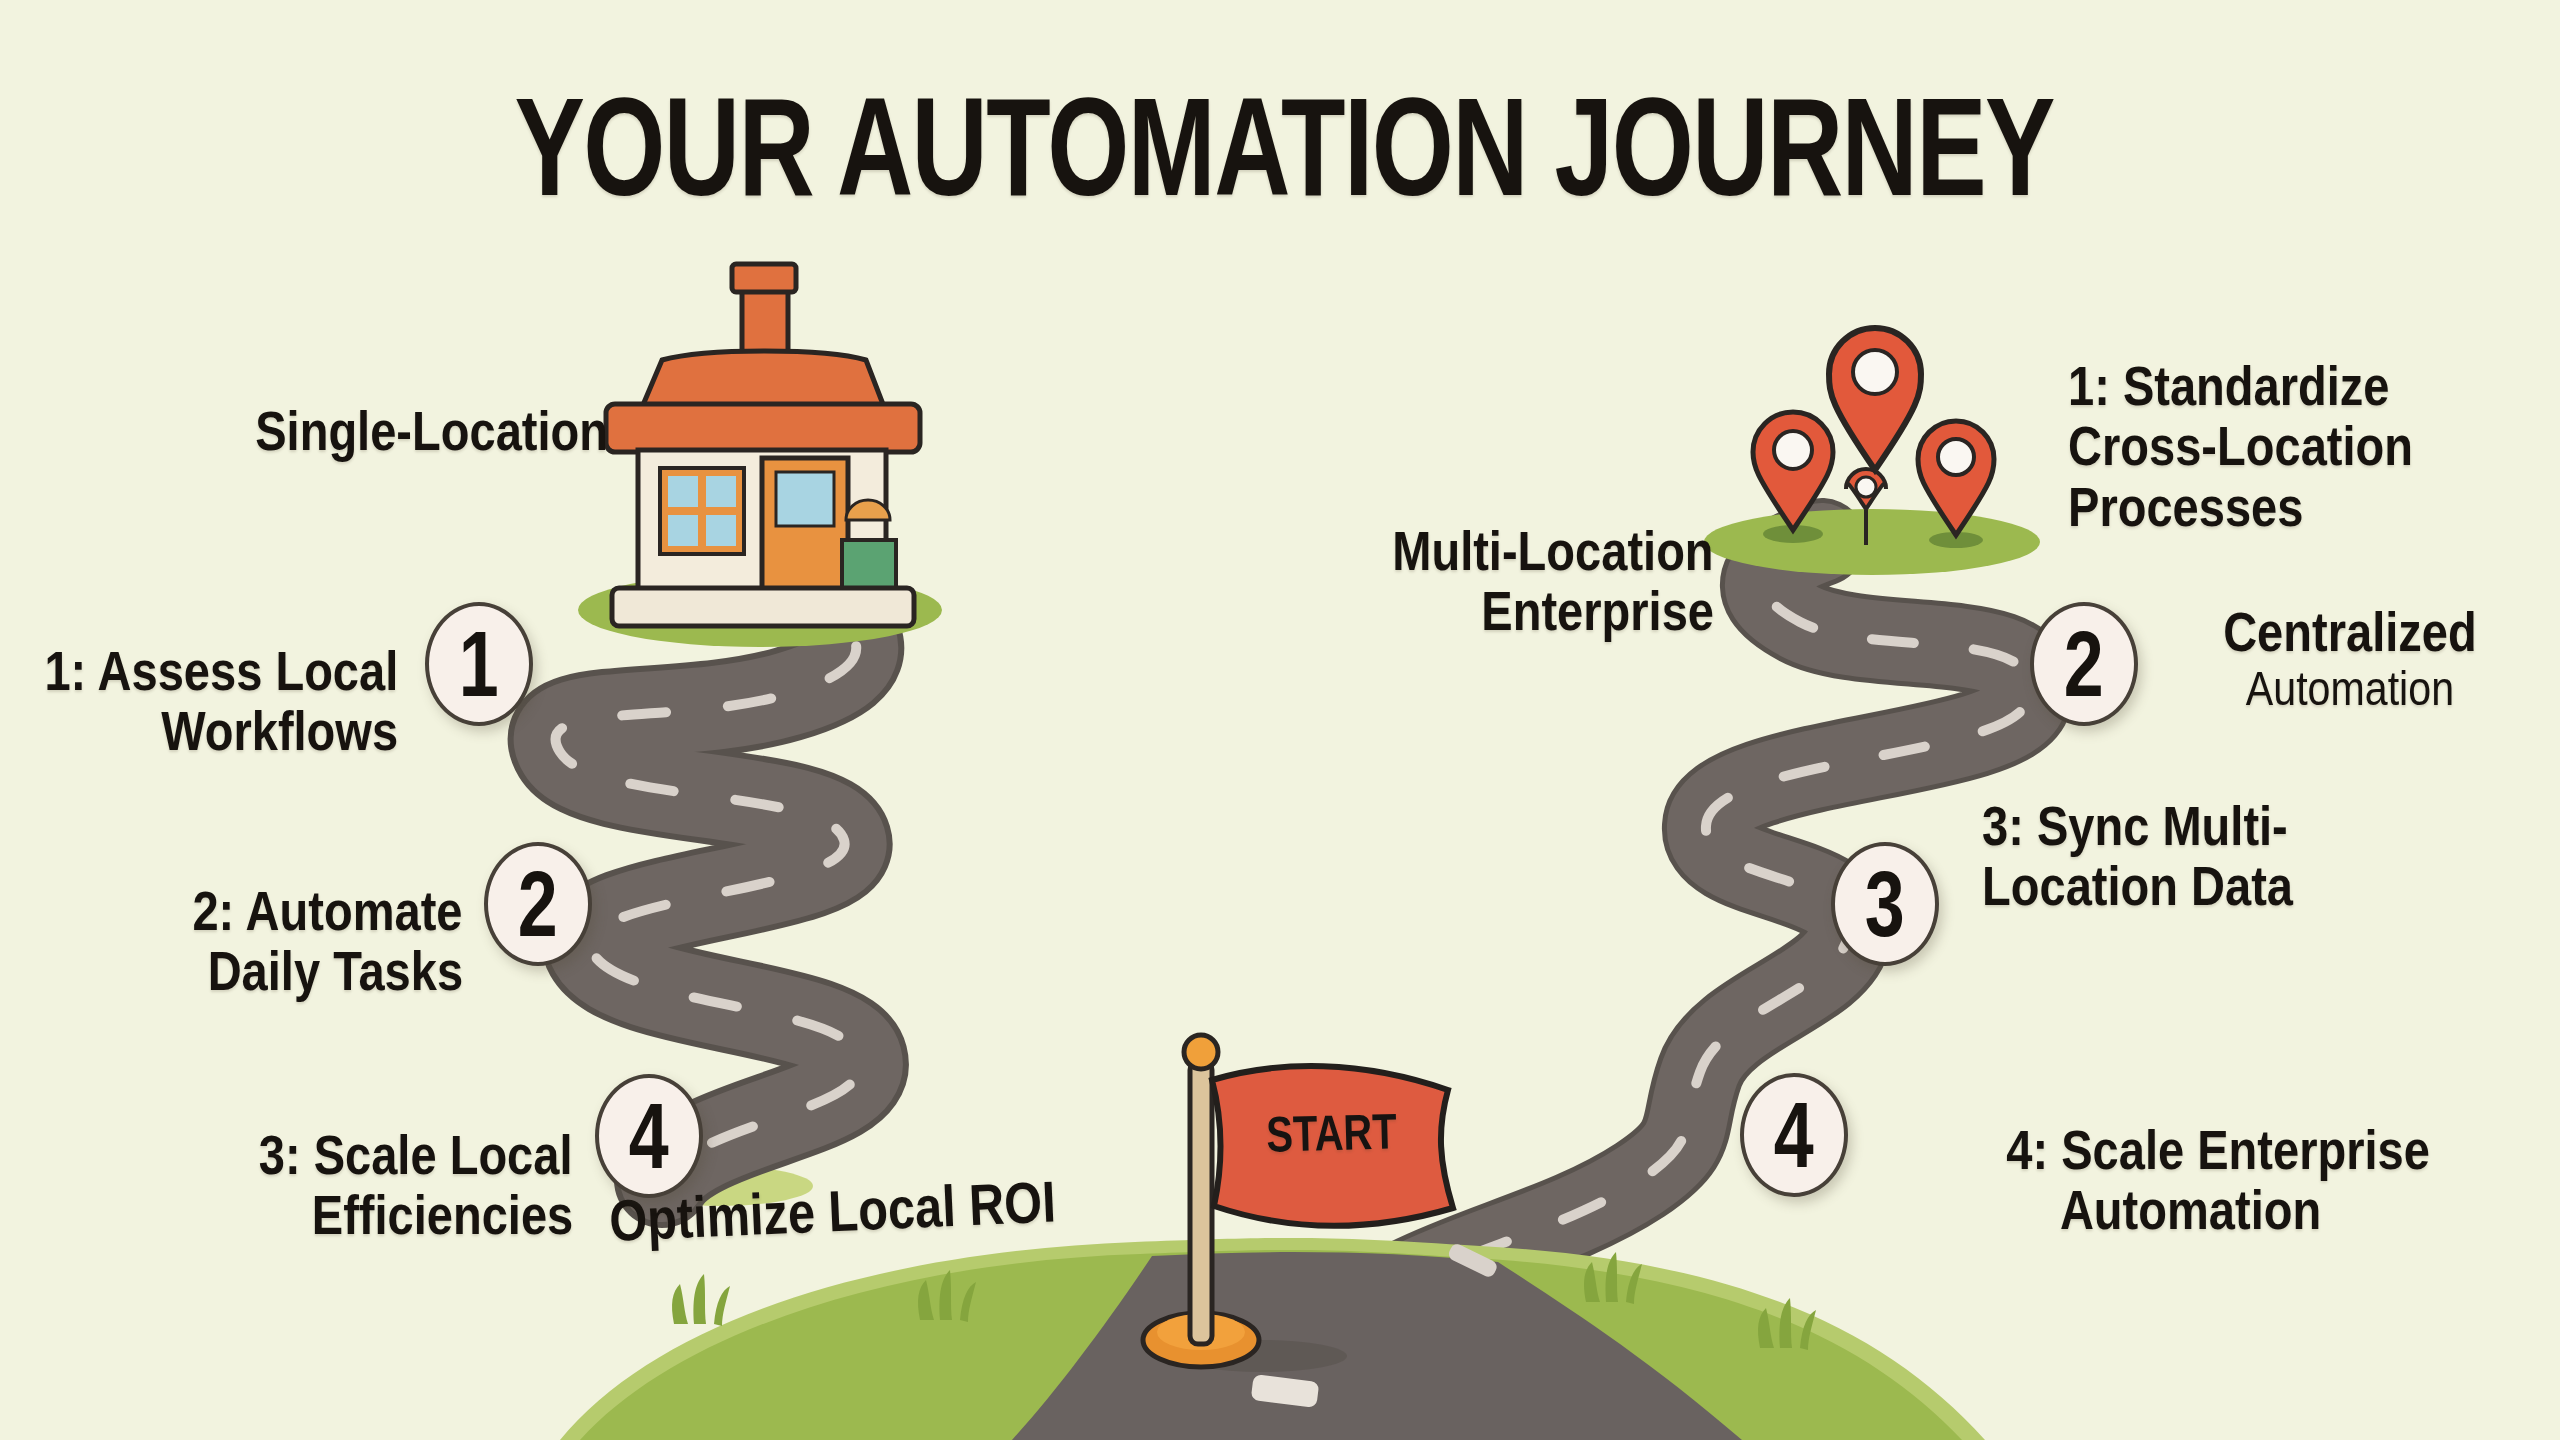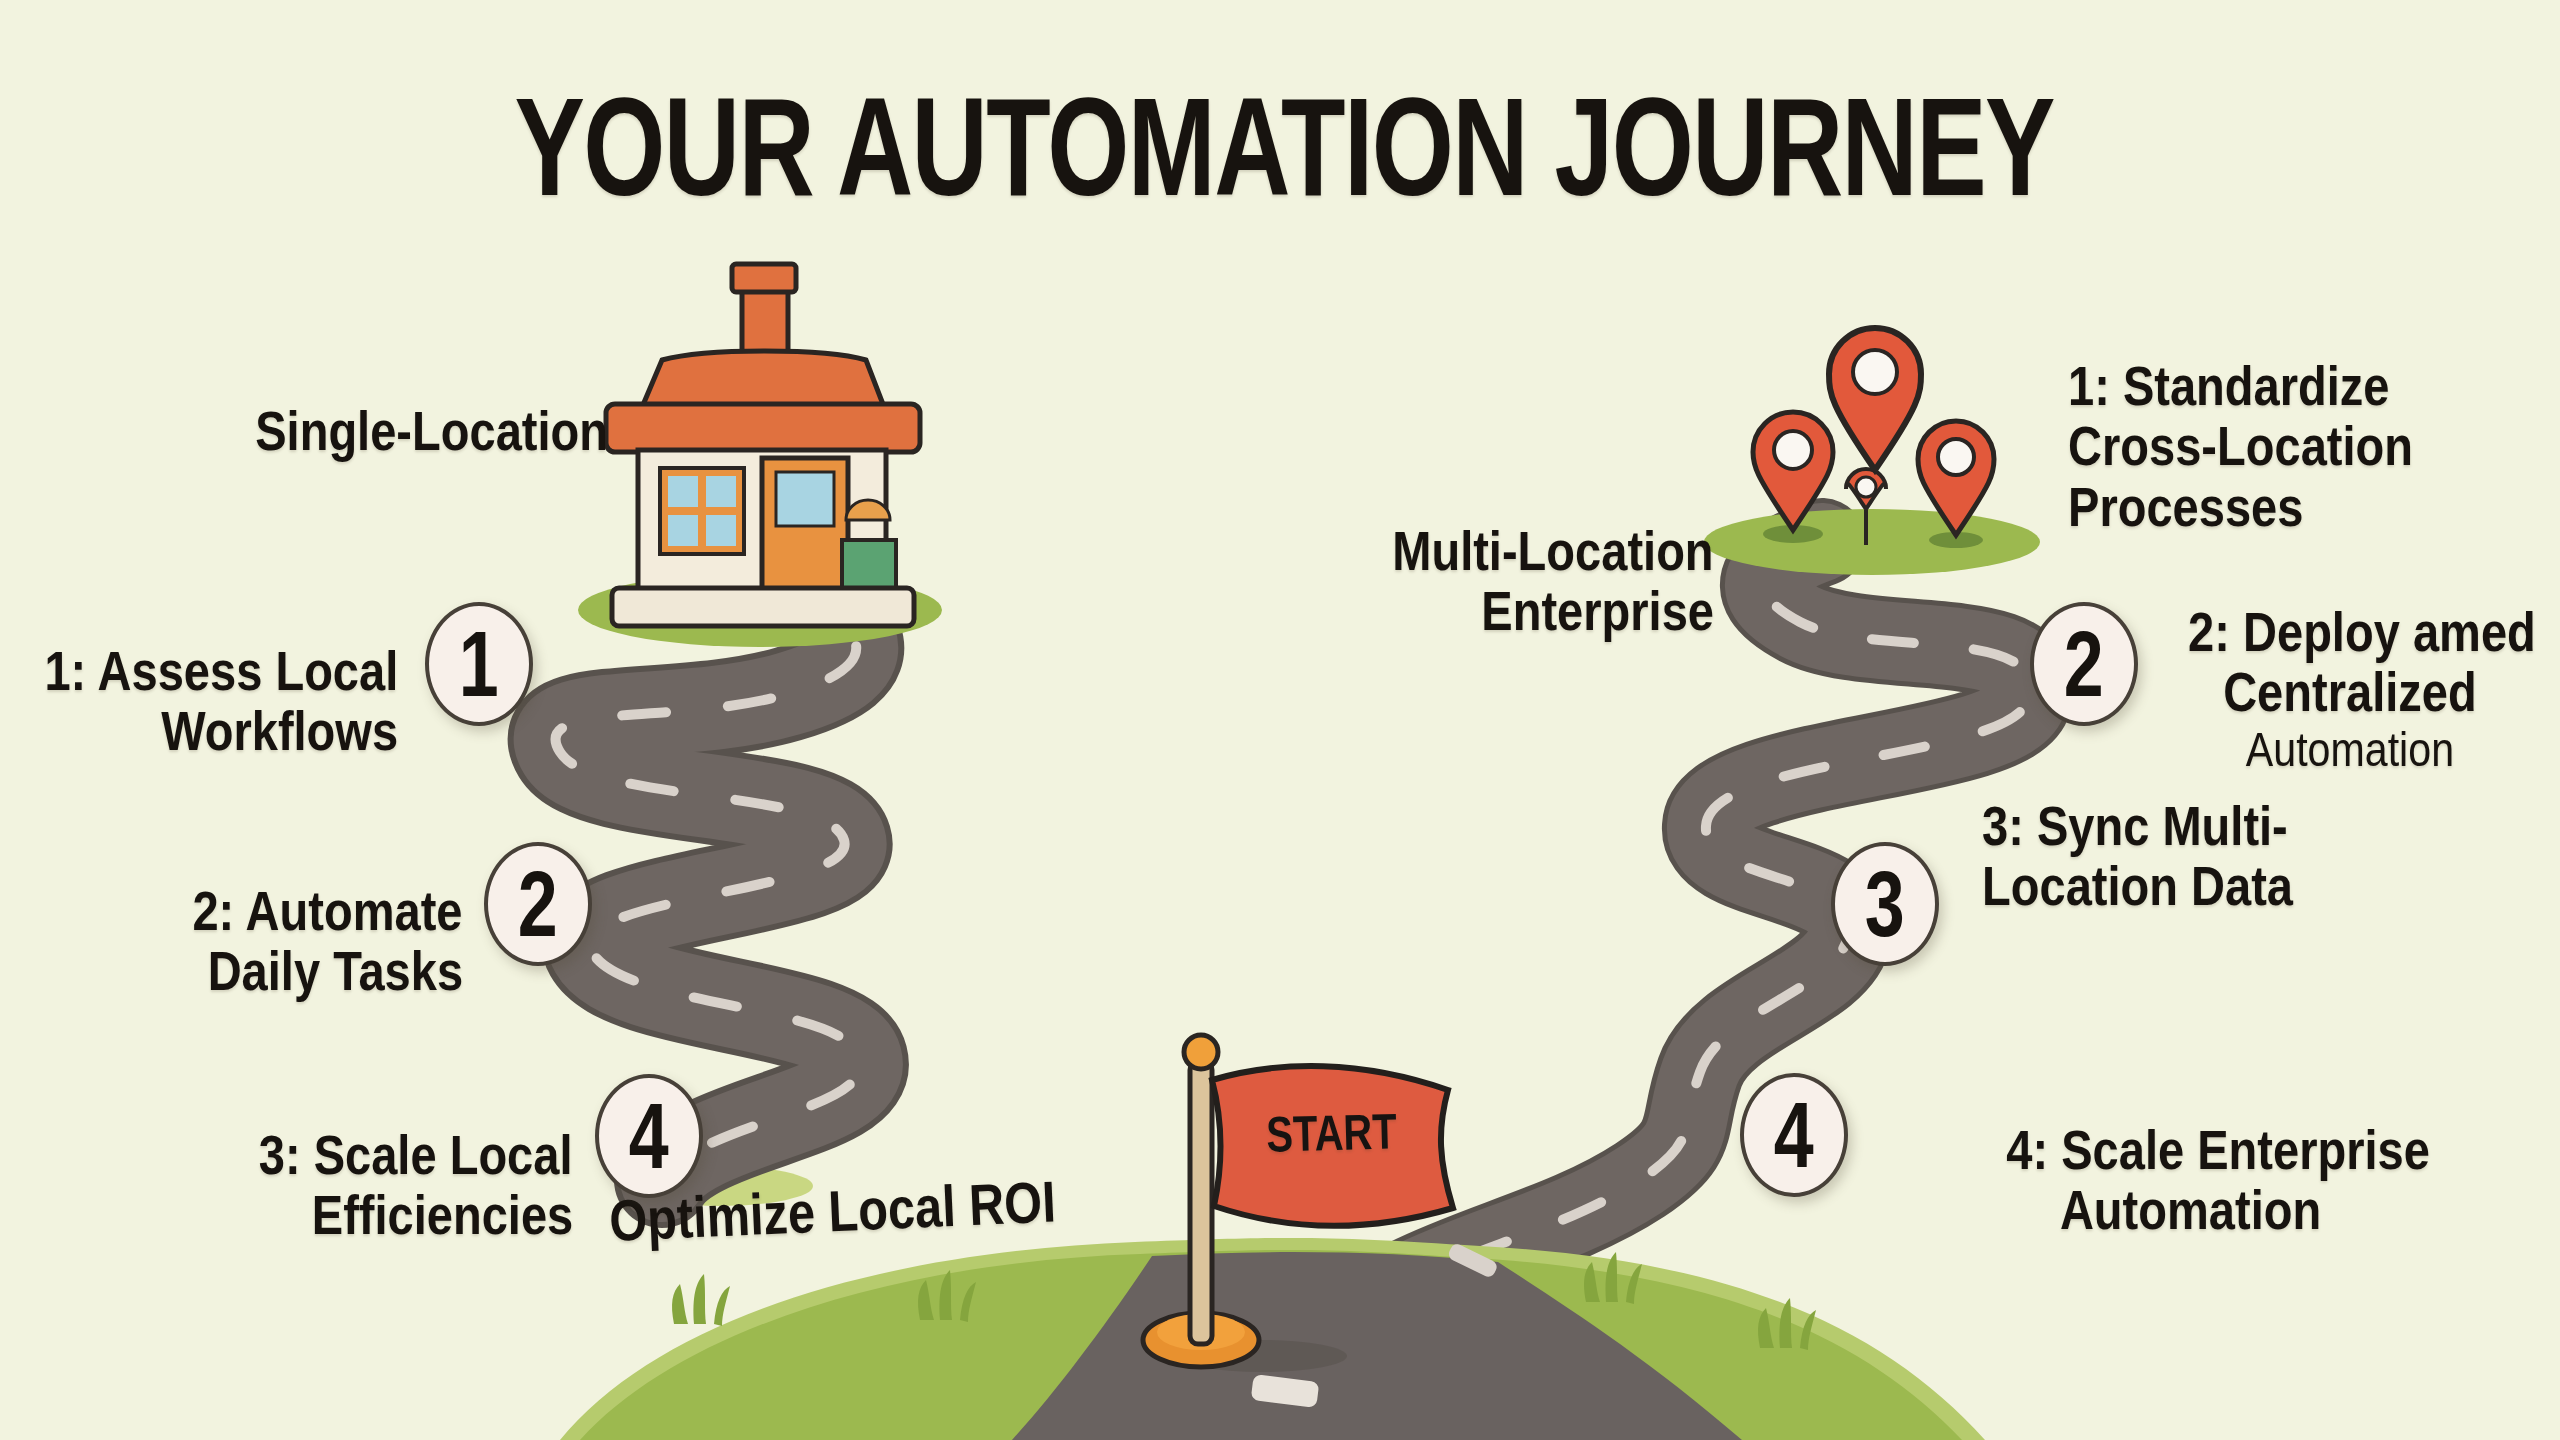--- a/index.html
+++ b/index.html
@@ -165,21 +165,20 @@
     <span class="inner">Optimize Local ROI</span>
   </div>
 
   <div class="t step alignL" style="left:2030px;top:356px;margin-left:38px;">
     <div><span class="inner">1: Standardize</span></div>
     <div><span class="inner">Cross-Location</span></div>
     <div><span class="inner">Processes</span></div>
   </div>
 
   <div class="t step alignC" style="left:2155px;top:602px;width:390px;">
-    <div><span class="inner">2: Deploy amed</span></div>
     <div><span class="inner">Centralized</span></div>
     <div class="sub-light"><span class="inner">Automation</span></div>
   </div>
   <div class="t step alignL" style="left:1982px;top:796px;">
     <div><span class="inner">3: Sync Multi-</span></div>
     <div><span class="inner">Location Data</span></div>
   </div>
   <div class="t step alignC" style="left:1966px;top:1120px;width:450px;">
     <div><span class="inner">4: Scale Enterprise</span></div>
     <div><span class="inner">Automation</span></div>

